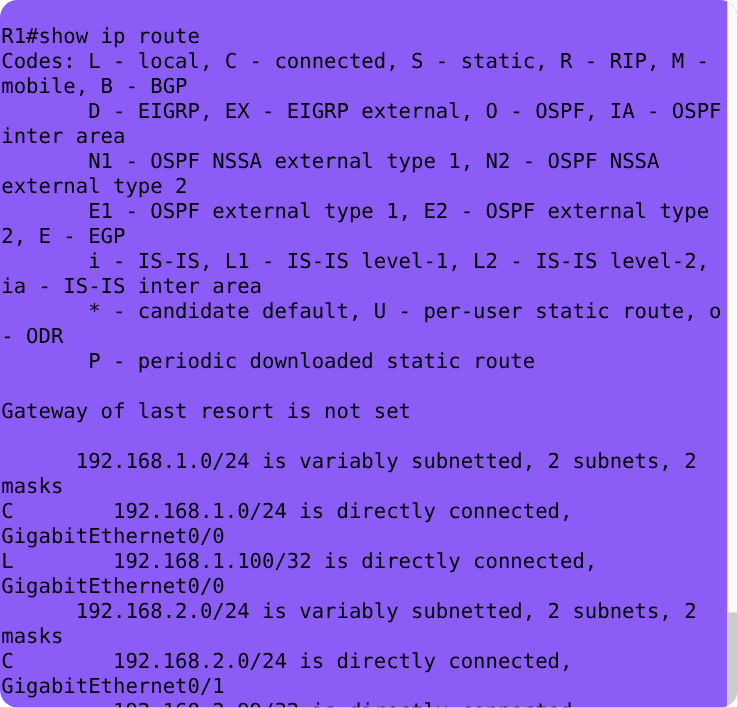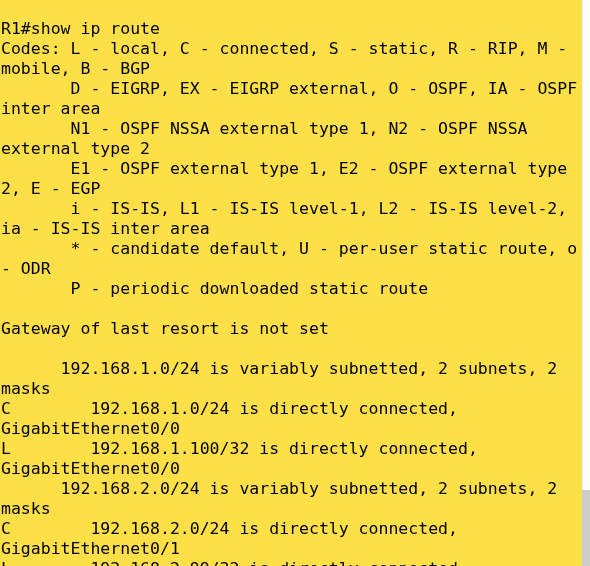--- a/index.html
+++ b/index.html
@@ -11,23 +11,24 @@
     width: 590px;
     height: 566px;
     overflow: hidden;
     font-family: "DejaVu Sans Mono", "Liberation Mono", monospace;
   }
 
   #terminal {
     position: relative;
     width: 590px;
     height: 566px;
-    background: #fde047;
+    background: #8b5cf6;
     box-sizing: border-box;
     overflow: hidden;
+    border-radius: 14px;
   }
 
   #terminal-output {
     position: absolute;
     left: 0;
     top: 0;
     width: 580px;
     padding: 2px 0 0 1px;
     box-sizing: border-box;
     font-family: "DejaVu Sans Mono", "Liberation Mono", monospace;

